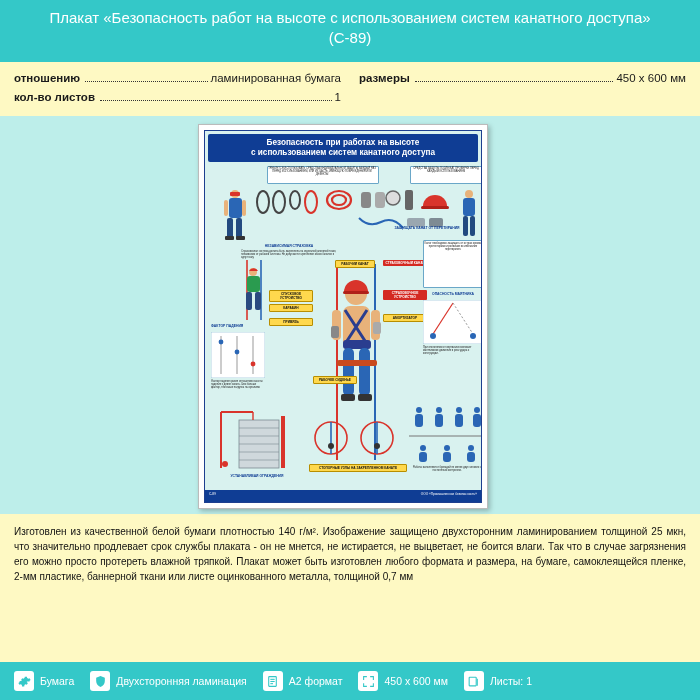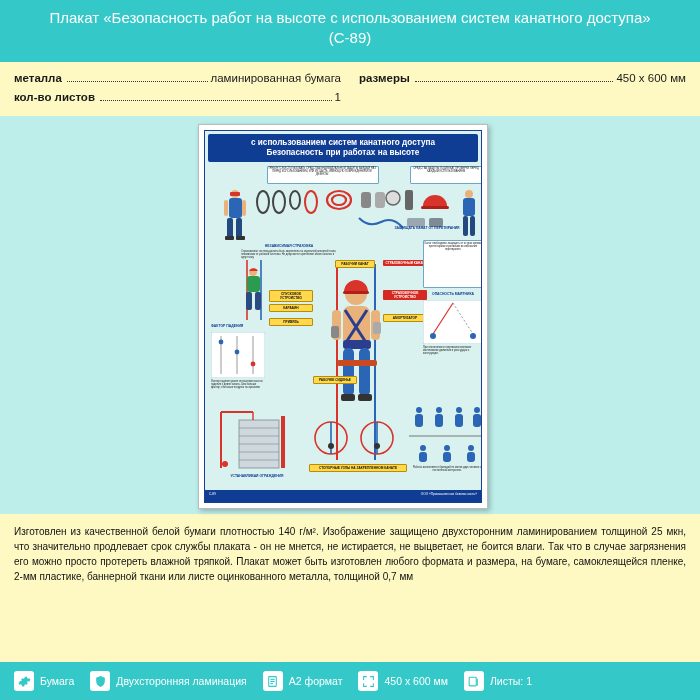--- a/index.html
+++ b/index.html
@@ -233,21 +233,21 @@
 
 <div class="page">
 
   <div class="header">
     <div class="header-title">Плакат «Безопасность работ на высоте с использованием систем канатного доступа» (С-89)</div>
   </div>
 
   <div class="specs">
     <div class="spec-col">
       <div class="spec-row">
-        <span class="spec-label">металла</span>
+        <span class="spec-label">отношению</span>
         <span class="spec-dots"></span>
         <span class="spec-value">ламинированная бумага</span>
       </div>
       <div class="spec-row">
         <span class="spec-label">кол-во листов</span>
         <span class="spec-dots"></span>
         <span class="spec-value">1</span>
       </div>
     </div>
     <div class="spec-col">
@@ -257,22 +257,22 @@
         <span class="spec-value">450 х 600 мм</span>
       </div>
     </div>
   </div>
 
   <div class="poster-area">
     <div class="poster">
       <div class="poster-inner">
 
         <div class="poster-title">
+          <div>Безопасность при работах на высоте</div>
           <div>с использованием систем канатного доступа</div>
-          <div>Безопасность при работах на высоте</div>
         </div>
 
         <div class="poster-body">
 
           <div class="note-box" style="left:62px; top:2px; width:110px; height:16px;"></div>
           <div class="tiny" style="left:63px; top:3px; width:108px;">ТРЕБУЕТСЯ ИСПОЛЬЗОВАТЬ СРЕДСТВА ИНДИВИДУАЛЬНОЙ ЗАЩИТЫ КАЖДЫЙ РАЗ ПЕРЕД ИСПОЛЬЗОВАНИЕМ, ИЛИ ИХ ЧАСТЬ, ИМЕЮЩУЮ ПОВРЕЖДЕНИЯ ИЛИ ДЕФЕКТЫ</div>
 
           <div class="note-box" style="left:205px; top:2px; width:72px; height:16px;"></div>
           <div class="tiny" style="left:206px; top:3px; width:70px;">СРЕДСТВА ЗАЩИТЫ ПОДЛЕЖАТ ПРОВЕРКЕ ПЕРЕД КАЖДЫМ ИСПОЛЬЗОВАНИЕМ</div>
 

